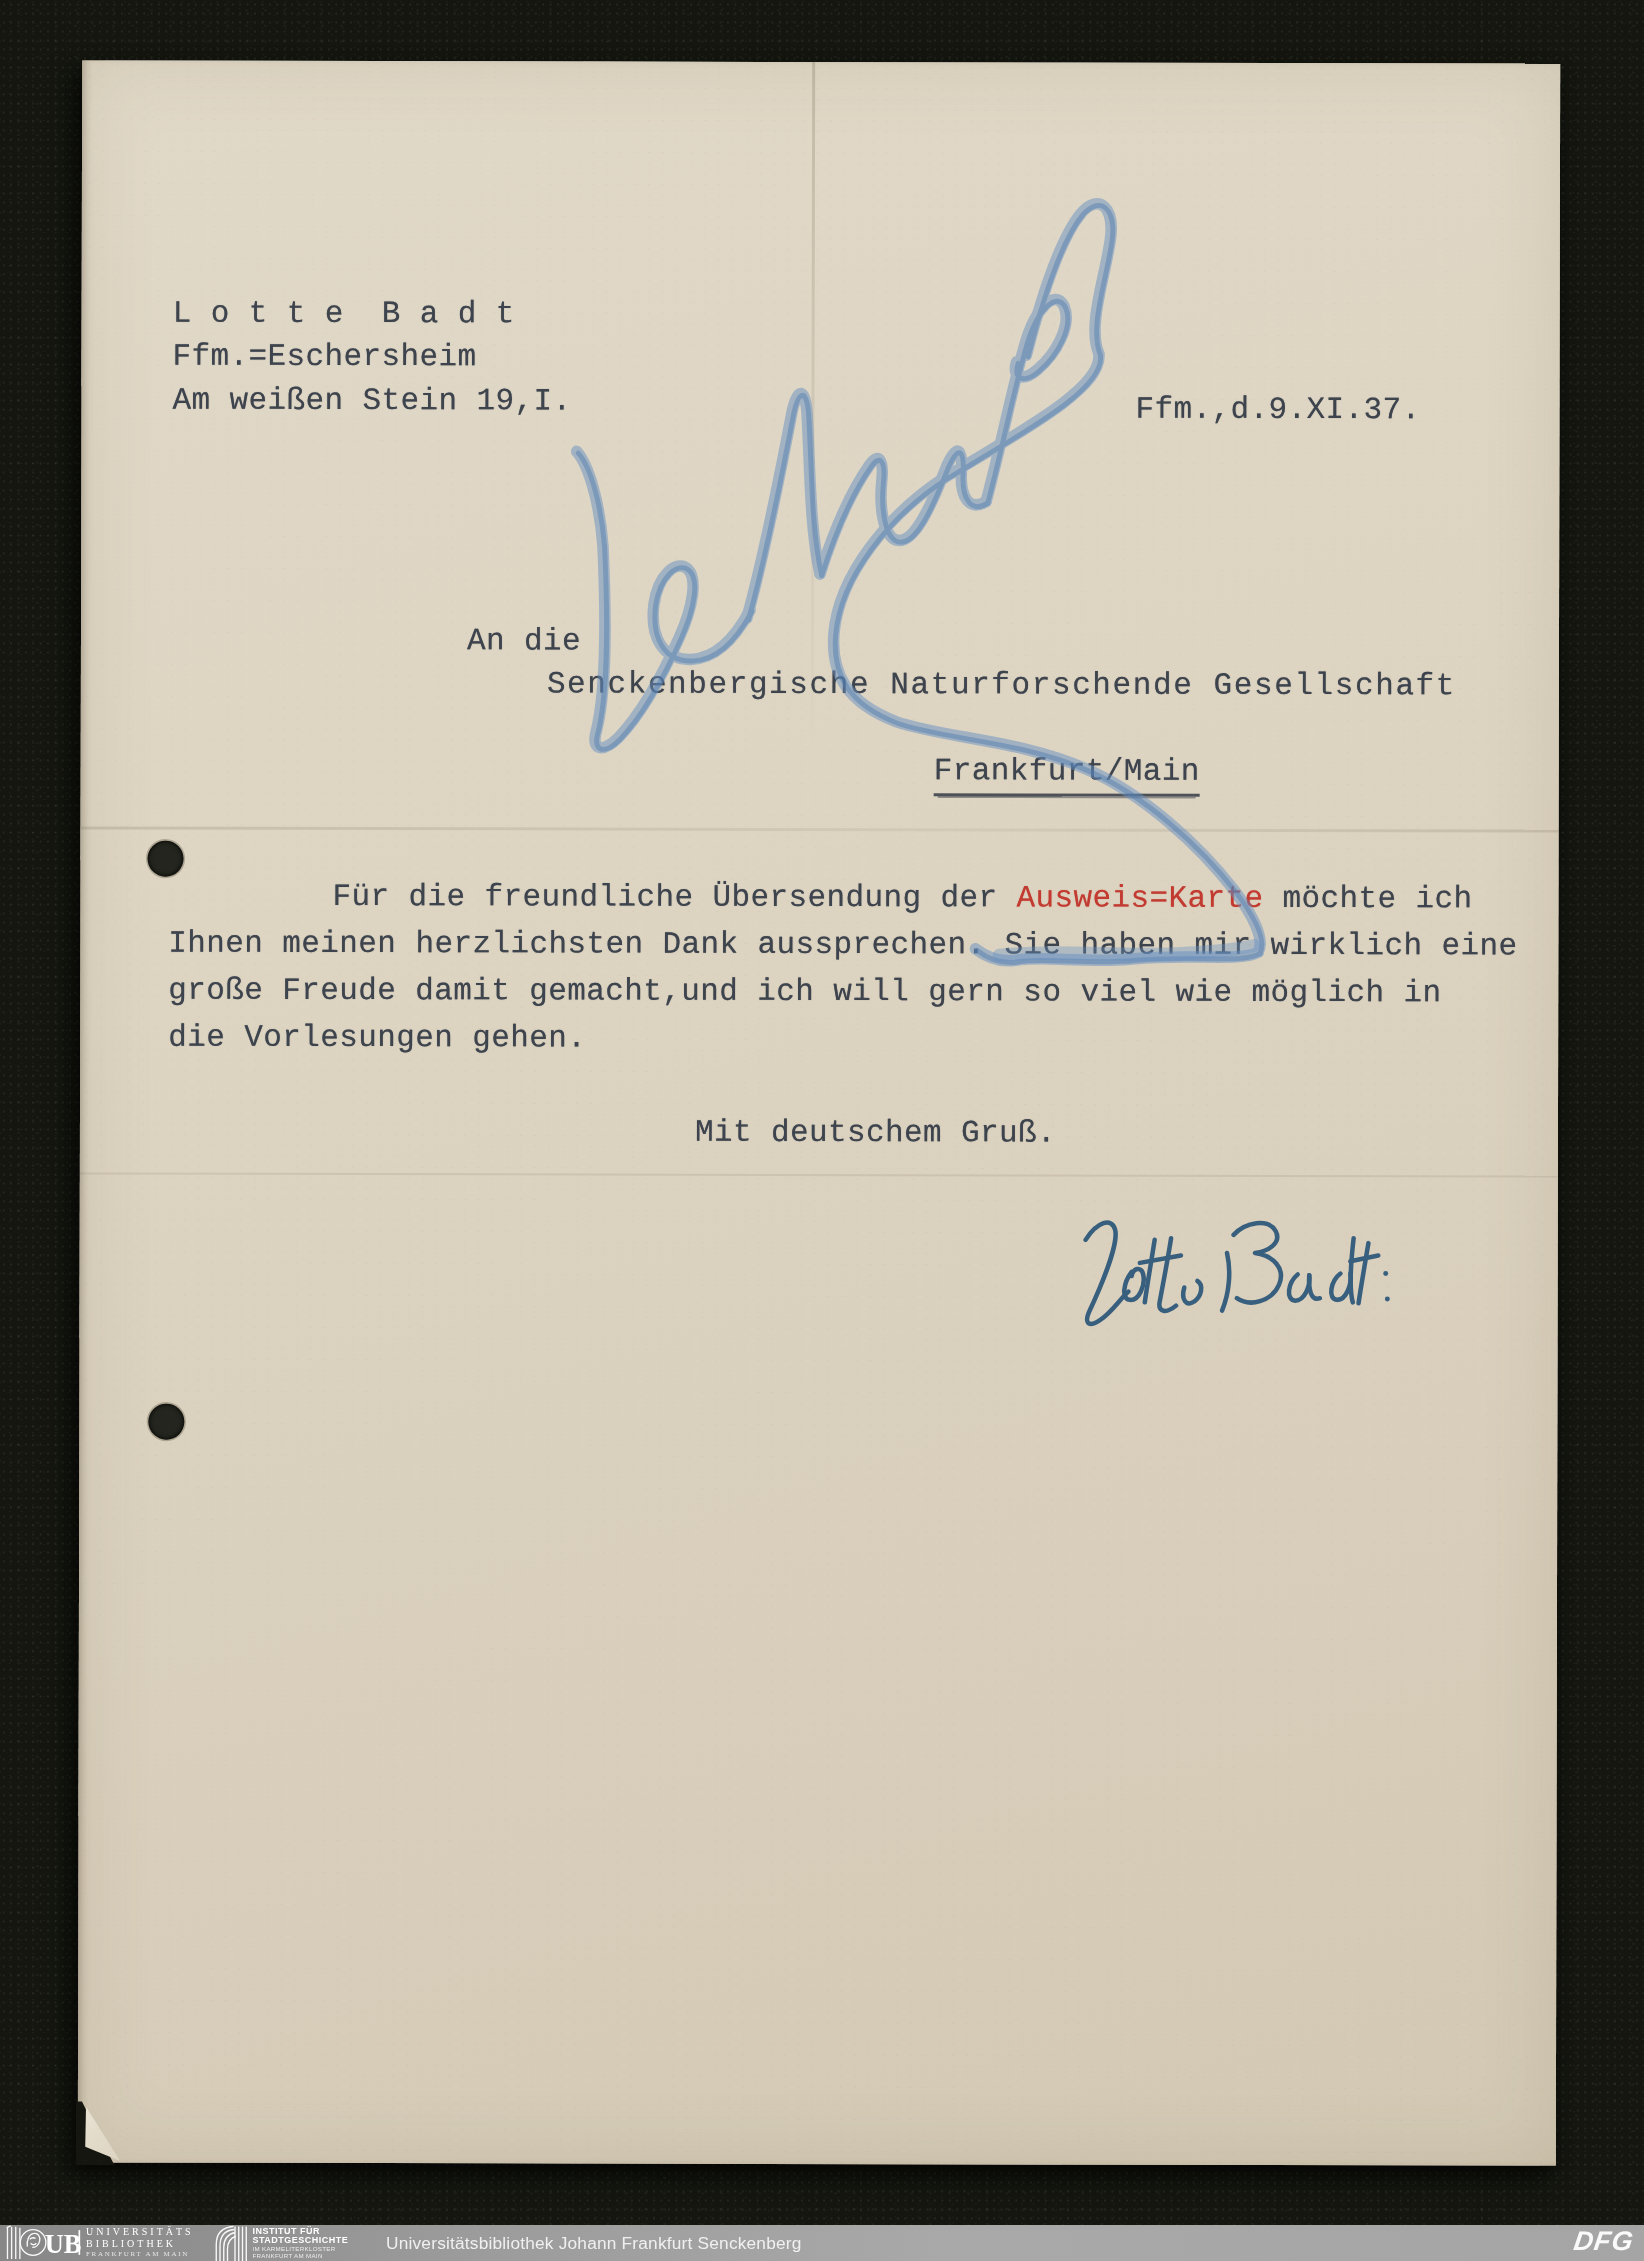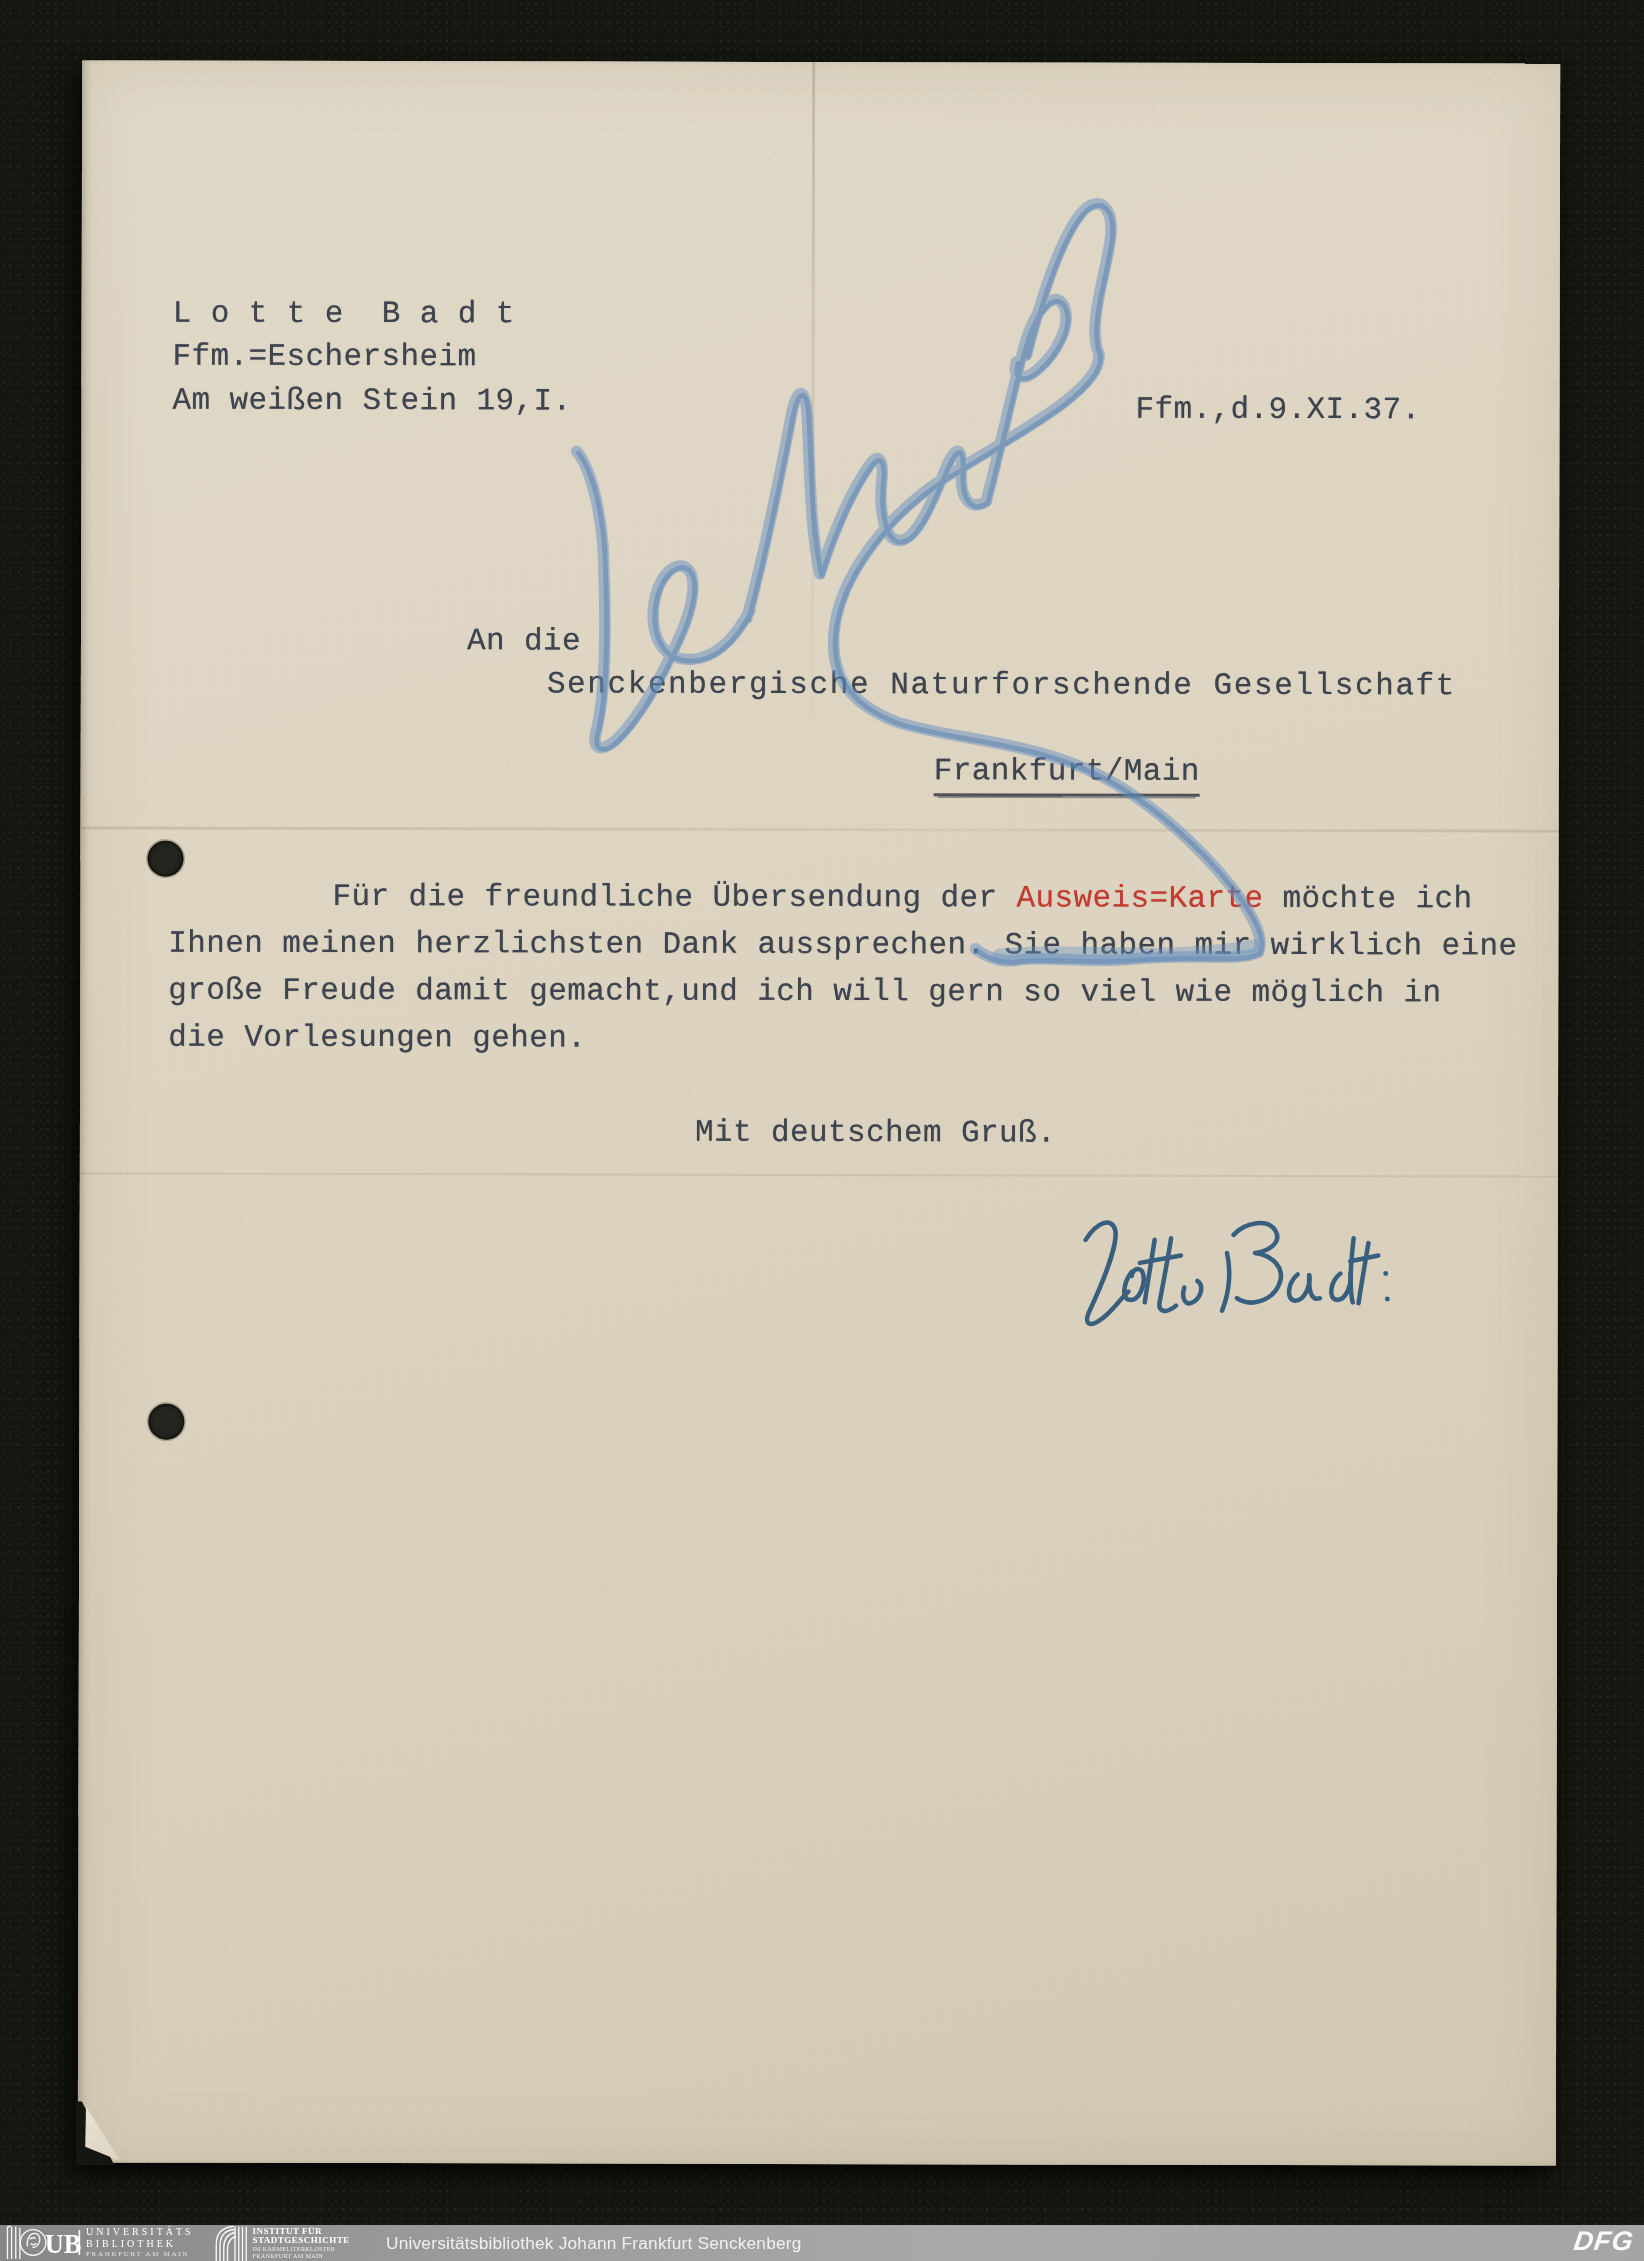--- a/index.html
+++ b/index.html
@@ -70,21 +70,21 @@
 
   
   .footer-bar { position:absolute; left:0; bottom:0; width:1645px; height:36px;
     background:linear-gradient(90deg,#878787 0%, #9b9b9b 28%, #a9a9a9 58%, #a5a5a5 100%);
     display:flex; align-items:flex-start; }
   .ub-group { display:flex; align-items:center; margin-left:5px; }
   .ub-wordmark { margin-left:5px; line-height:1;font-family:Liberation Serif, serif; }
   .ub-l1, .ub-l2 { font-size:10px; letter-spacing:3px; color:#ffffff; font-weight:400; }
   .ub-l2 { margin-top:1.6px; }
   .ub-l3 { font-size:7px; letter-spacing:1.7px; color:rgba(255,255,255,.78); margin-top:1.6px; }
-  .inst-group { display:flex; align-items:center; margin-left:20px;font-family:Liberation Serif, serif; }
+  .inst-group { display:flex; align-items:center; margin-left:20px; }
   .inst-wordmark { margin-left:5.8px; line-height:1; }
   .inst-l1, .inst-l2 { font-size:9px; font-weight:bold; letter-spacing:0.5px; color:#ffffff; }
   .inst-l2 { margin-top:0.8px; }
   .inst-l3, .inst-l4 { font-size:6.2px; letter-spacing:0.3px; color:rgba(255,255,255,.82); margin-top:0.8px; }
   .library-name { position:absolute; left:386px; top:50%; transform:translateY(-50%);
     font-size:17.3px; color:#f0f0f0; letter-spacing:0.2px; }
   .dfg { position:absolute; right:11.5px; top:50%; transform:translateY(-54%) skewX(-8deg);
     font-size:27px; font-weight:900; font-style:italic; letter-spacing:0.8px; color:#fafafa; }
   .logo-svg { display:block; }
 </style>

